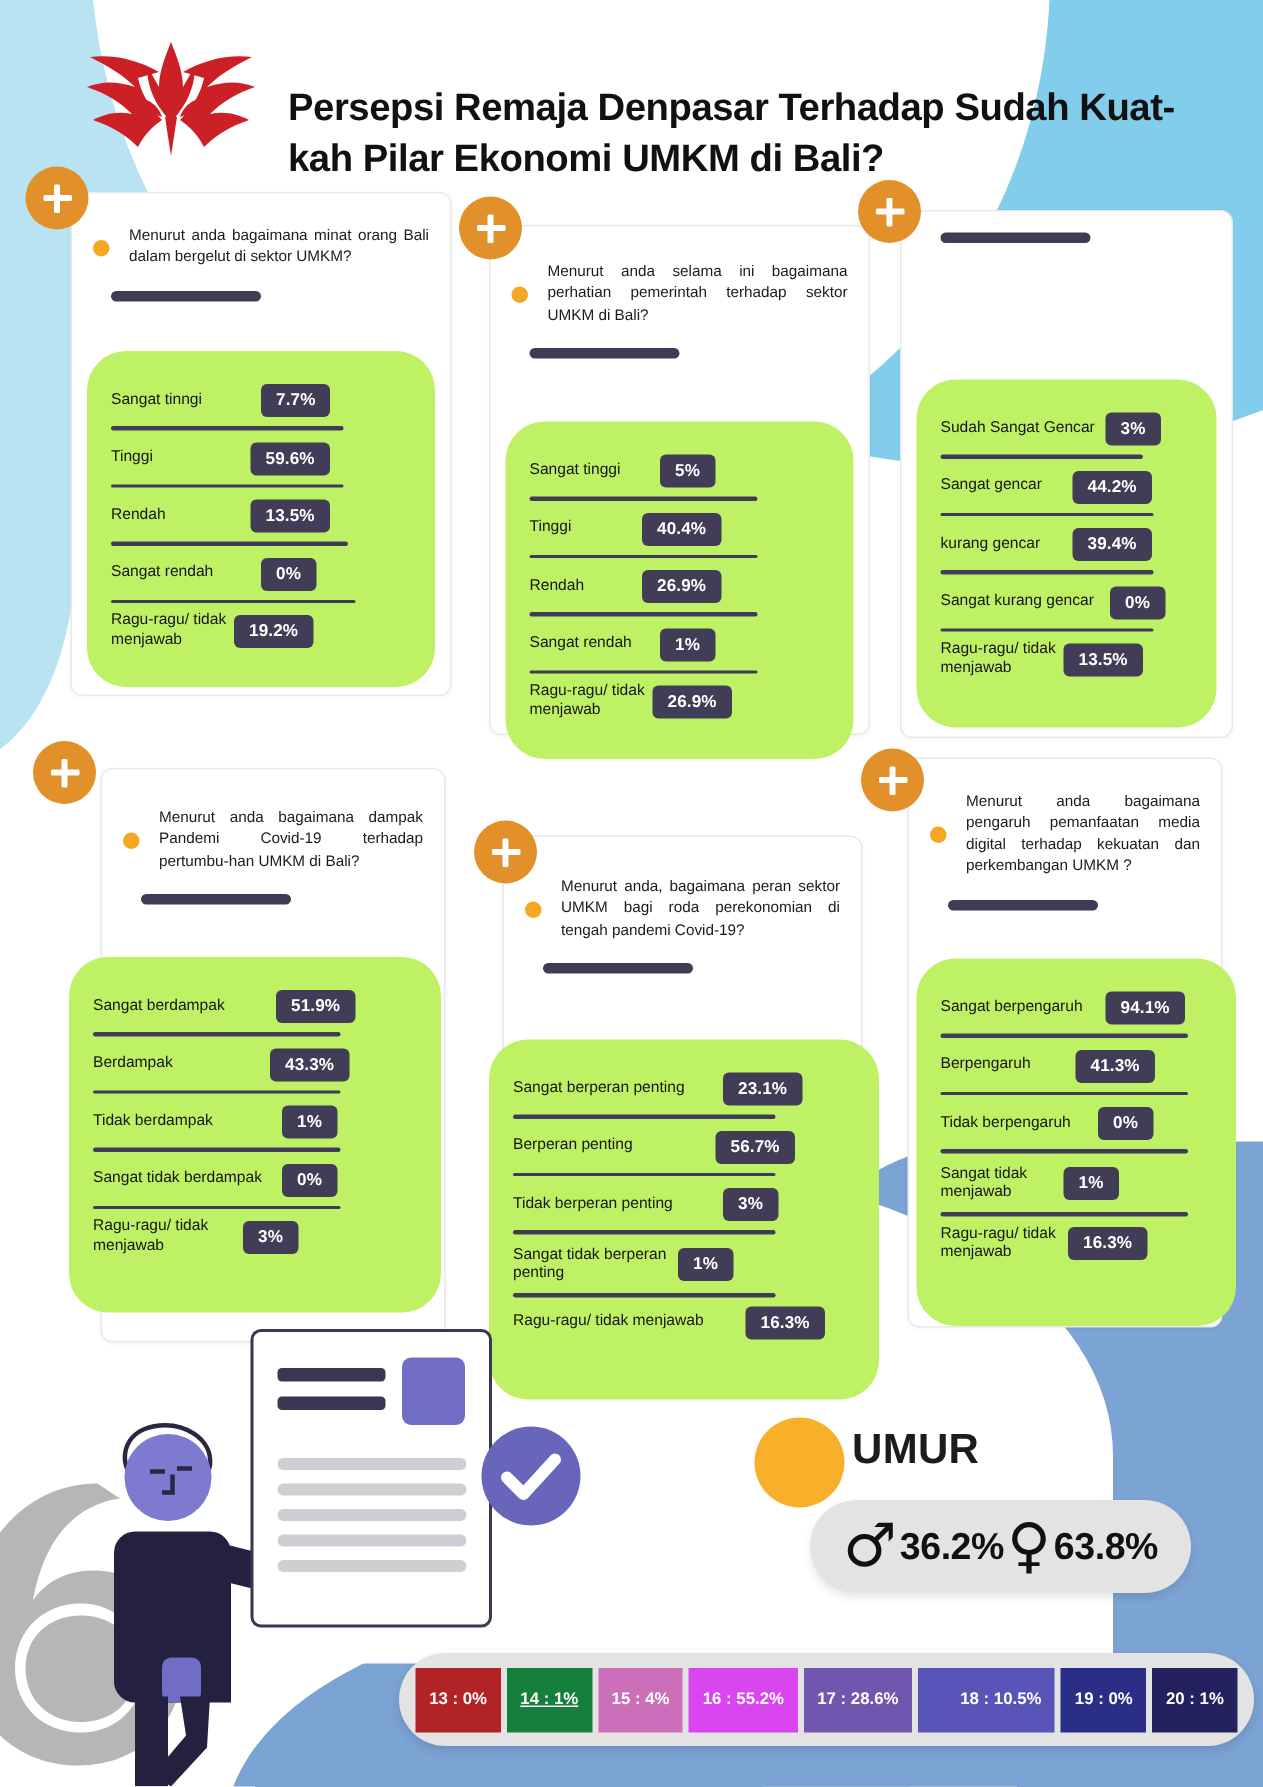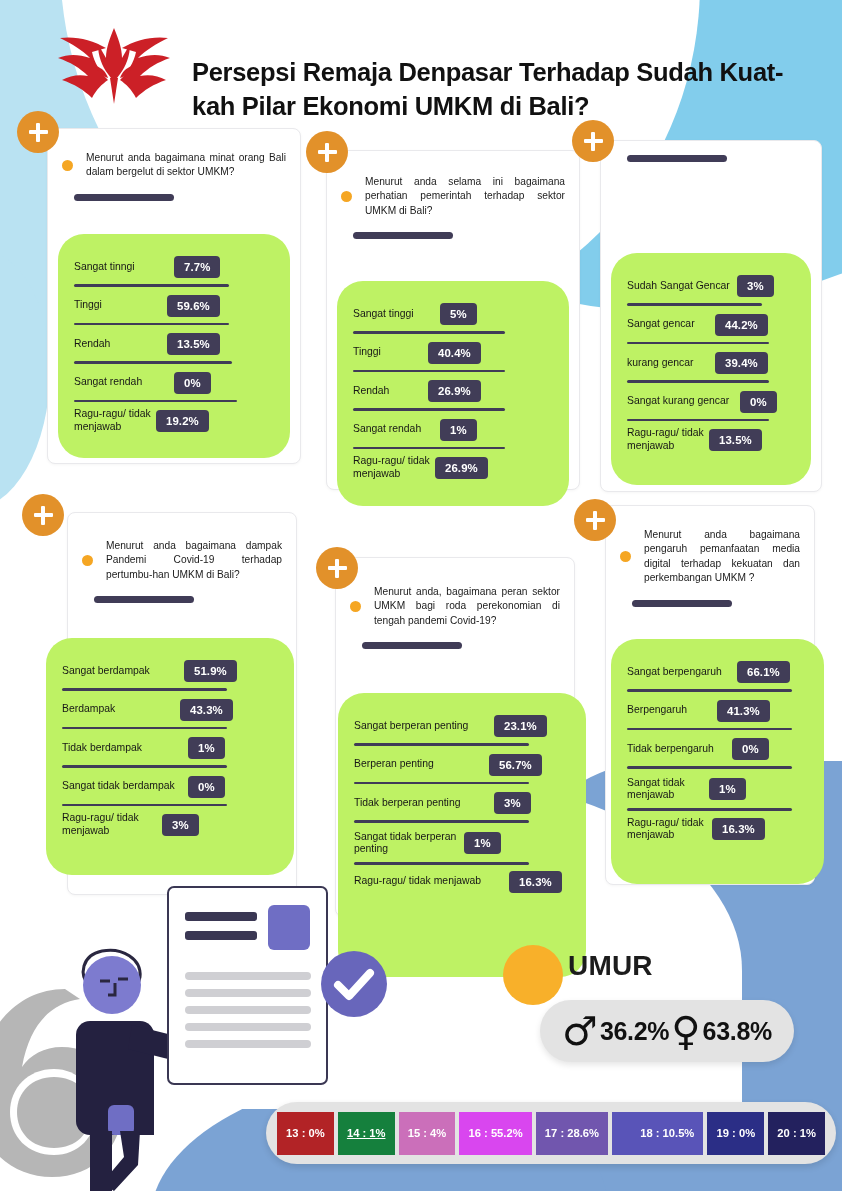--- a/index.html
+++ b/index.html
@@ -372,21 +372,21 @@
     </div>
   </div>
   <div class="plus" style="left:22px; top:494px;"></div>
 
   <div class="card" style="left:335px; top:557px; width:240px; height:360px;">
     <div class="q-row" style="margin-top:27px;">
       <span class="q-dot"></span>
       <span class="q-text">Menurut anda, bagaimana peran sektor UMKM bagi roda perekonomian di tengah pandemi Covid-19?</span>
     </div>
     <div class="q-rule"></div>
-    <div class="panel" style="top:135px; height:284px; left:-10px; right:-12px;margin-left:12px;">
+    <div class="panel" style="top:135px; height:240px; left:-10px; right:-12px;">
       <div class="item">
         <div class="item-line">
           <span class="item-label" style="width:140px;">Sangat berperan penting</span>
           <span class="pill">23.1%</span>
         </div>
         <div class="divider" style="width:175px;"></div>
       </div>
       <div class="item" style="margin-top:8px;">
         <div class="item-line">
           <span class="item-label" style="width:135px;">Berperan penting</span>
@@ -421,21 +421,21 @@
   <div class="card" style="left:605px; top:505px; width:210px; height:380px;">
     <div class="q-row" style="margin-top:22px;">
       <span class="q-dot"></span>
       <span class="q-text">Menurut anda bagaimana pengaruh pemanfaatan media digital terhadap kekuatan dan perkembangan UMKM ?</span>
     </div>
     <div class="q-rule"></div>
     <div class="panel" style="top:133px; height:245px; left:5px; right:-10px;">
       <div class="item">
         <div class="item-line">
           <span class="item-label" style="width:110px;">Sangat berpengaruh</span>
-          <span class="pill">66.1%</span>
+          <span class="pill">94.1%</span>
         </div>
         <div class="divider" style="width:165px;"></div>
       </div>
       <div class="item" style="margin-top:8px;">
         <div class="item-line">
           <span class="item-label" style="width:90px;">Berpengaruh</span>
           <span class="pill">41.3%</span>
         </div>
         <div class="divider" style="width:165px;"></div>
       </div>

